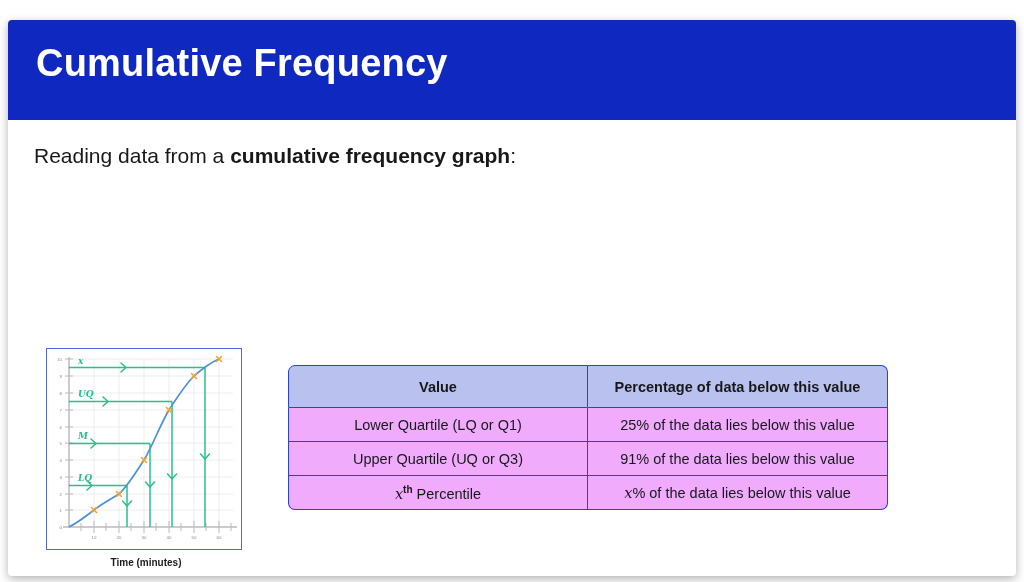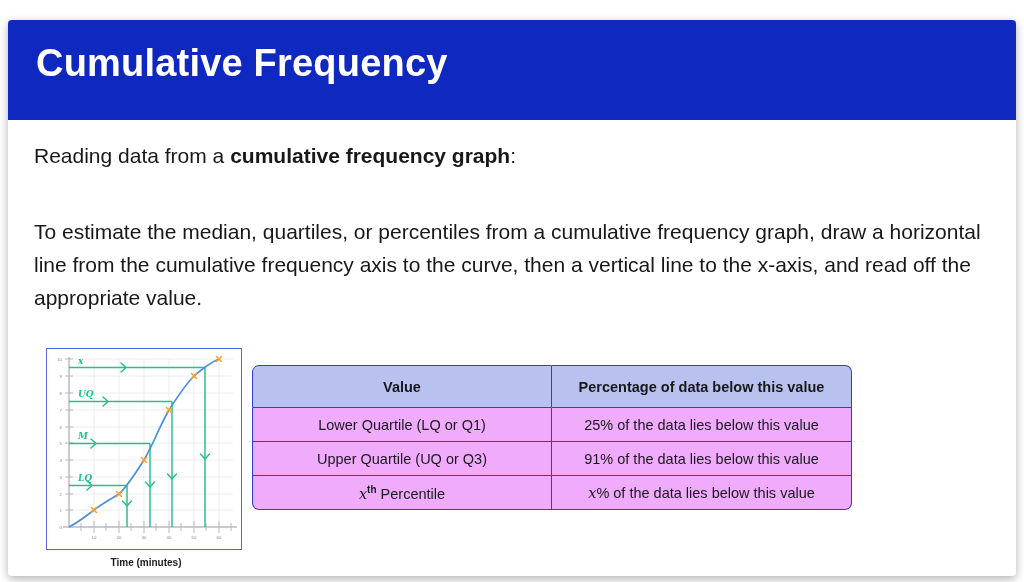--- a/index.html
+++ b/index.html
@@ -129,20 +129,21 @@
     position: absolute;
     left: 244px;
     top: 245px;
     width: 600px;
   }
   table.vt {
     border-collapse: separate;
     border-spacing: 0;
     width: 600px;
     table-layout: fixed;
+    margin-left: 36px;
   }
   table.vt th, table.vt td {
     border: 1.6px solid #2b3fd9;
     text-align: center;
     color: #18181b;
     font-size: 14.5px;
     height: 33px;
     padding: 0 6px;
     background: #f0abfc;
   }
@@ -182,21 +183,20 @@
   <div id="header">
     <div id="header-title">Cumulative Frequency</div>
   </div>
 
   <div id="body-area">
 
     <div id="lead-line">
       <span>Reading data from a </span><b>cumulative frequency graph</b><span>:</span>
     </div>
 
-    <div id="paragraph">To estimate the median, quartiles, or percentiles from a cumulative frequency graph, draw a horizontal line from the cumulative frequency axis to the curve, then a vertical line to the x-axis, and read off the appropriate value.</div>
 
     <div id="chart-wrap">
       <div id="chart-ylabel">Cumulative Frequency</div>
       <div id="chart-box">
         <svg id="chart-svg" width="193" height="199" viewBox="0 0 193 199">
 
           <g stroke="#e9e9ef" stroke-width="0.8">
             <line x1="22" y1="10" x2="22" y2="178"></line>
             <line x1="47" y1="10" x2="47" y2="178"></line>
             <line x1="72" y1="10" x2="72" y2="178"></line>

